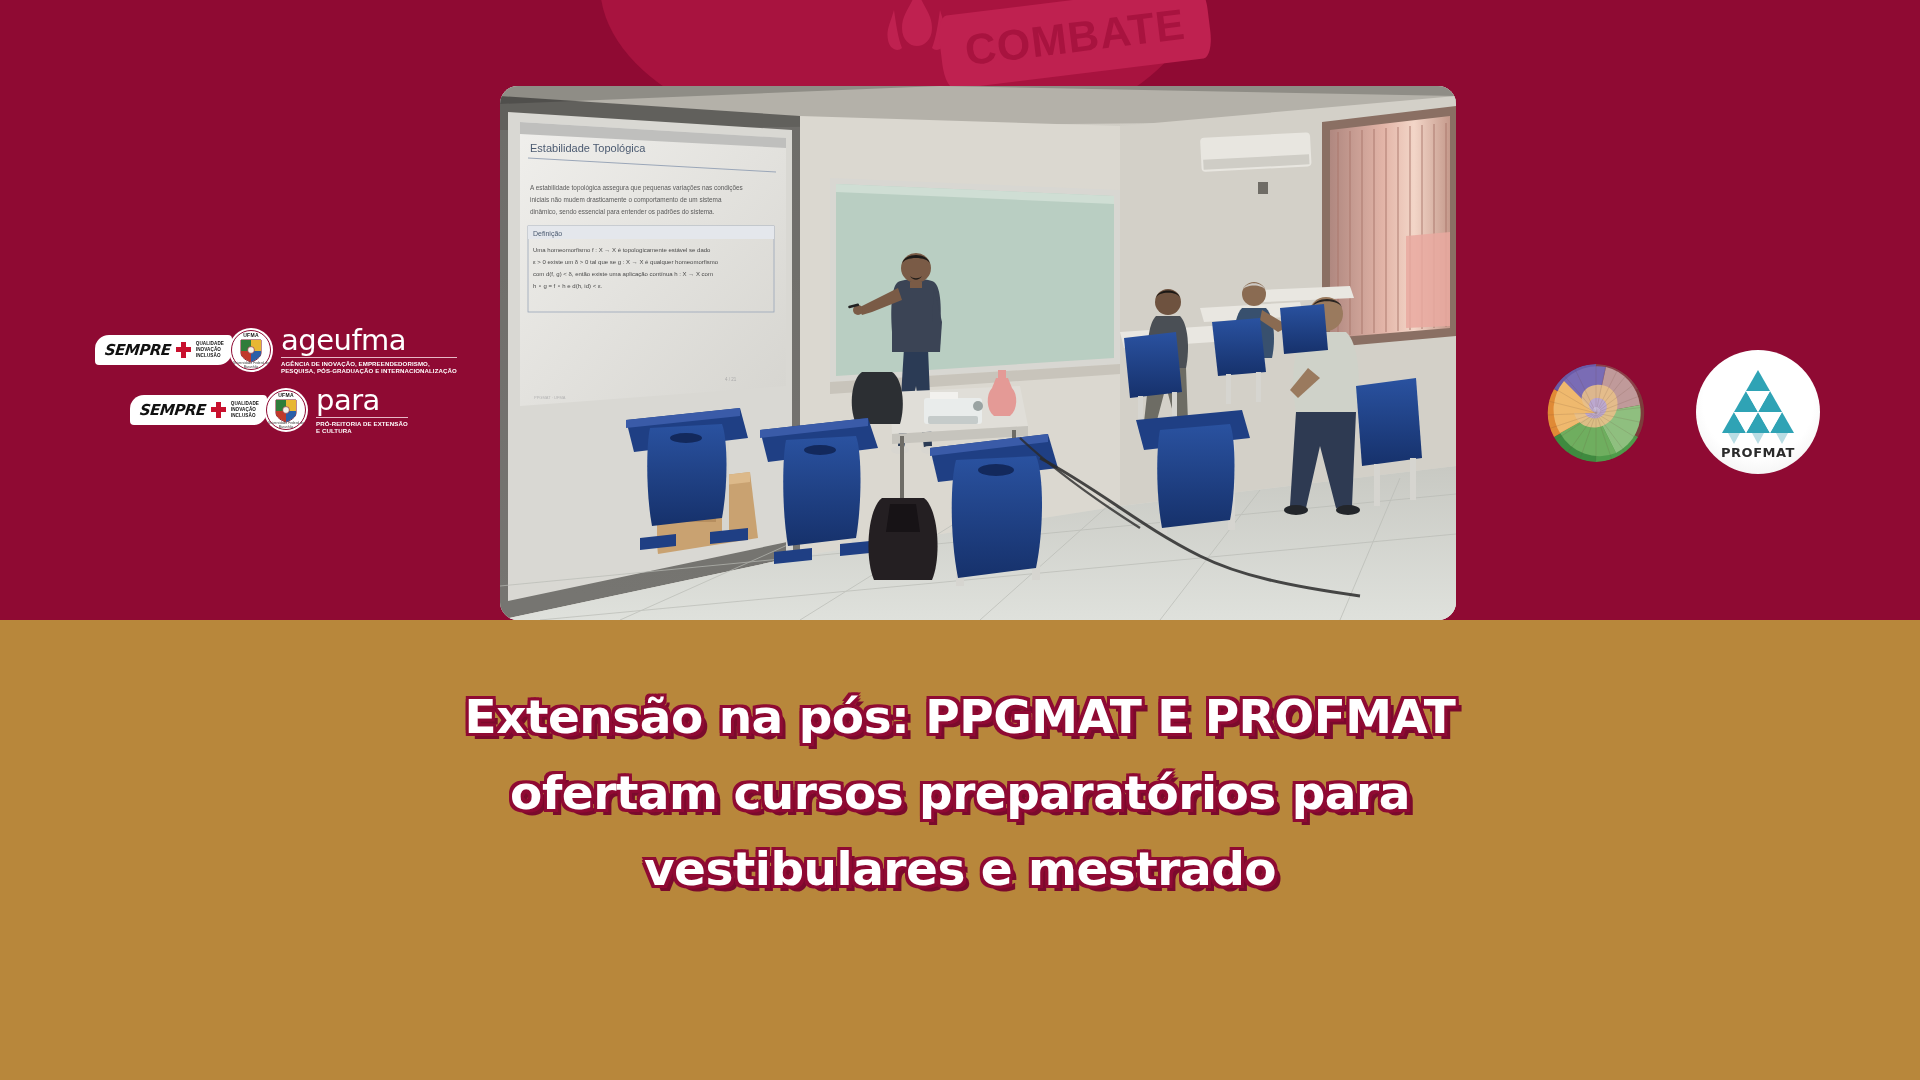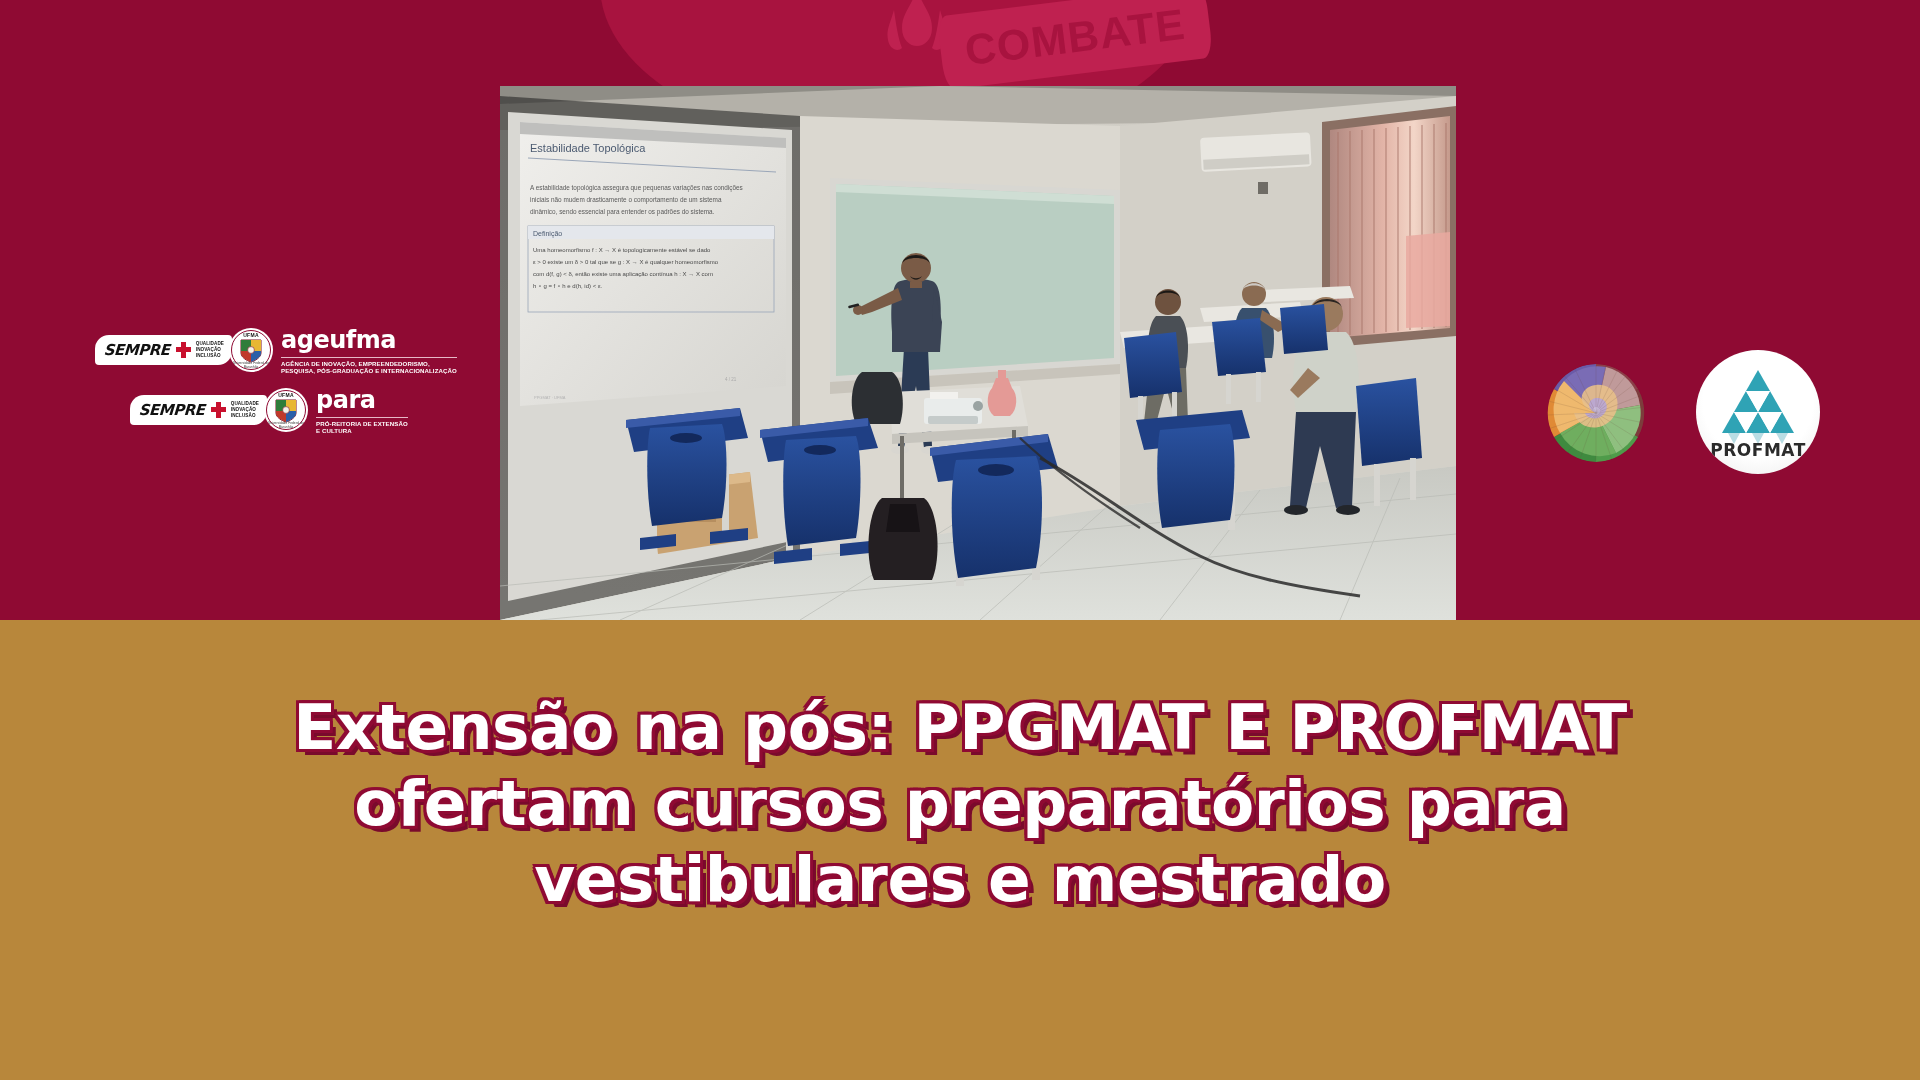--- a/index.html
+++ b/index.html
@@ -66,41 +66,42 @@
     font-family: "Liberation Sans", sans-serif;
   }
 
   
   .photo {
     position: absolute;
     left: 500px; top: 86px;
     width: 956px; height: 534px;
     overflow: hidden;
     background: #c9c6bf;
+    border-radius: 18px;
   }
   .photo svg { display: block; }
 
   
   .gold-band {
     position: absolute;
     left: 0; top: 620px;
     width: 1920px; height: 460px;
     background: #b8873b;
   }
 
   
   .headline {
     position: absolute;
     left: 0; top: 28px;
     width: 1920px;
     text-align: center;
     color: #ffffff;
     font-family: "DejaVu Sans", sans-serif;
     font-weight: bold;
-    font-size: 63px;
+    font-size: 47px;
     line-height: 76px;
     letter-spacing: -0.5px;
     text-shadow:
       3px 0 0 #8f0a33, -3px 0 0 #8f0a33, 0 3px 0 #8f0a33, 0 -3px 0 #8f0a33,
       3px 3px 0 #8f0a33, -3px 3px 0 #8f0a33, 3px -3px 0 #8f0a33, -3px -3px 0 #8f0a33,
       6px 6px 0 #7a0a2c;
     white-space: pre-line;
     padding: 0 120px;
     box-sizing: border-box;
   }
@@ -187,22 +188,22 @@
     left: 0; bottom: 3px; width: 100%;
     text-align: center;
     font-size: 3.1px;
     color: #333;
     letter-spacing: 0.1px;
   }
 
   .brand-block { margin-left: 8px; }
   .brand-name {
     font-family: "DejaVu Sans", sans-serif;
-    font-weight: bold;
-    font-size: 24px;
+    font-weight: normal;
+    font-size: 29px;
     color: #ffffff;
     letter-spacing: -0.5px;
     line-height: 30px;
   }
   .brand-rule {
     height: 1px;
     background: #e7b8c7;
     margin: 2px 0 2px 0;
   }
   .brand-sub {
@@ -227,21 +228,21 @@
     border-radius: 50%;
     background: radial-gradient(circle at 50% 42%, #ffffff 58%, #e9e9e9 100%);
     overflow: hidden;
   }
   .profmat-word {
     position: absolute;
     left: 0; bottom: 14px; width: 100%;
     text-align: center;
     font-family: "DejaVu Sans", sans-serif;
     font-weight: bold;
-    font-size: 17px;
+    font-size: 13px;
     color: #2b2b2b;
     letter-spacing: 0.5px;
   }
 </style>
 </head>
 <body>
 
 <div class="banner">
 
   <div class="top-area">

